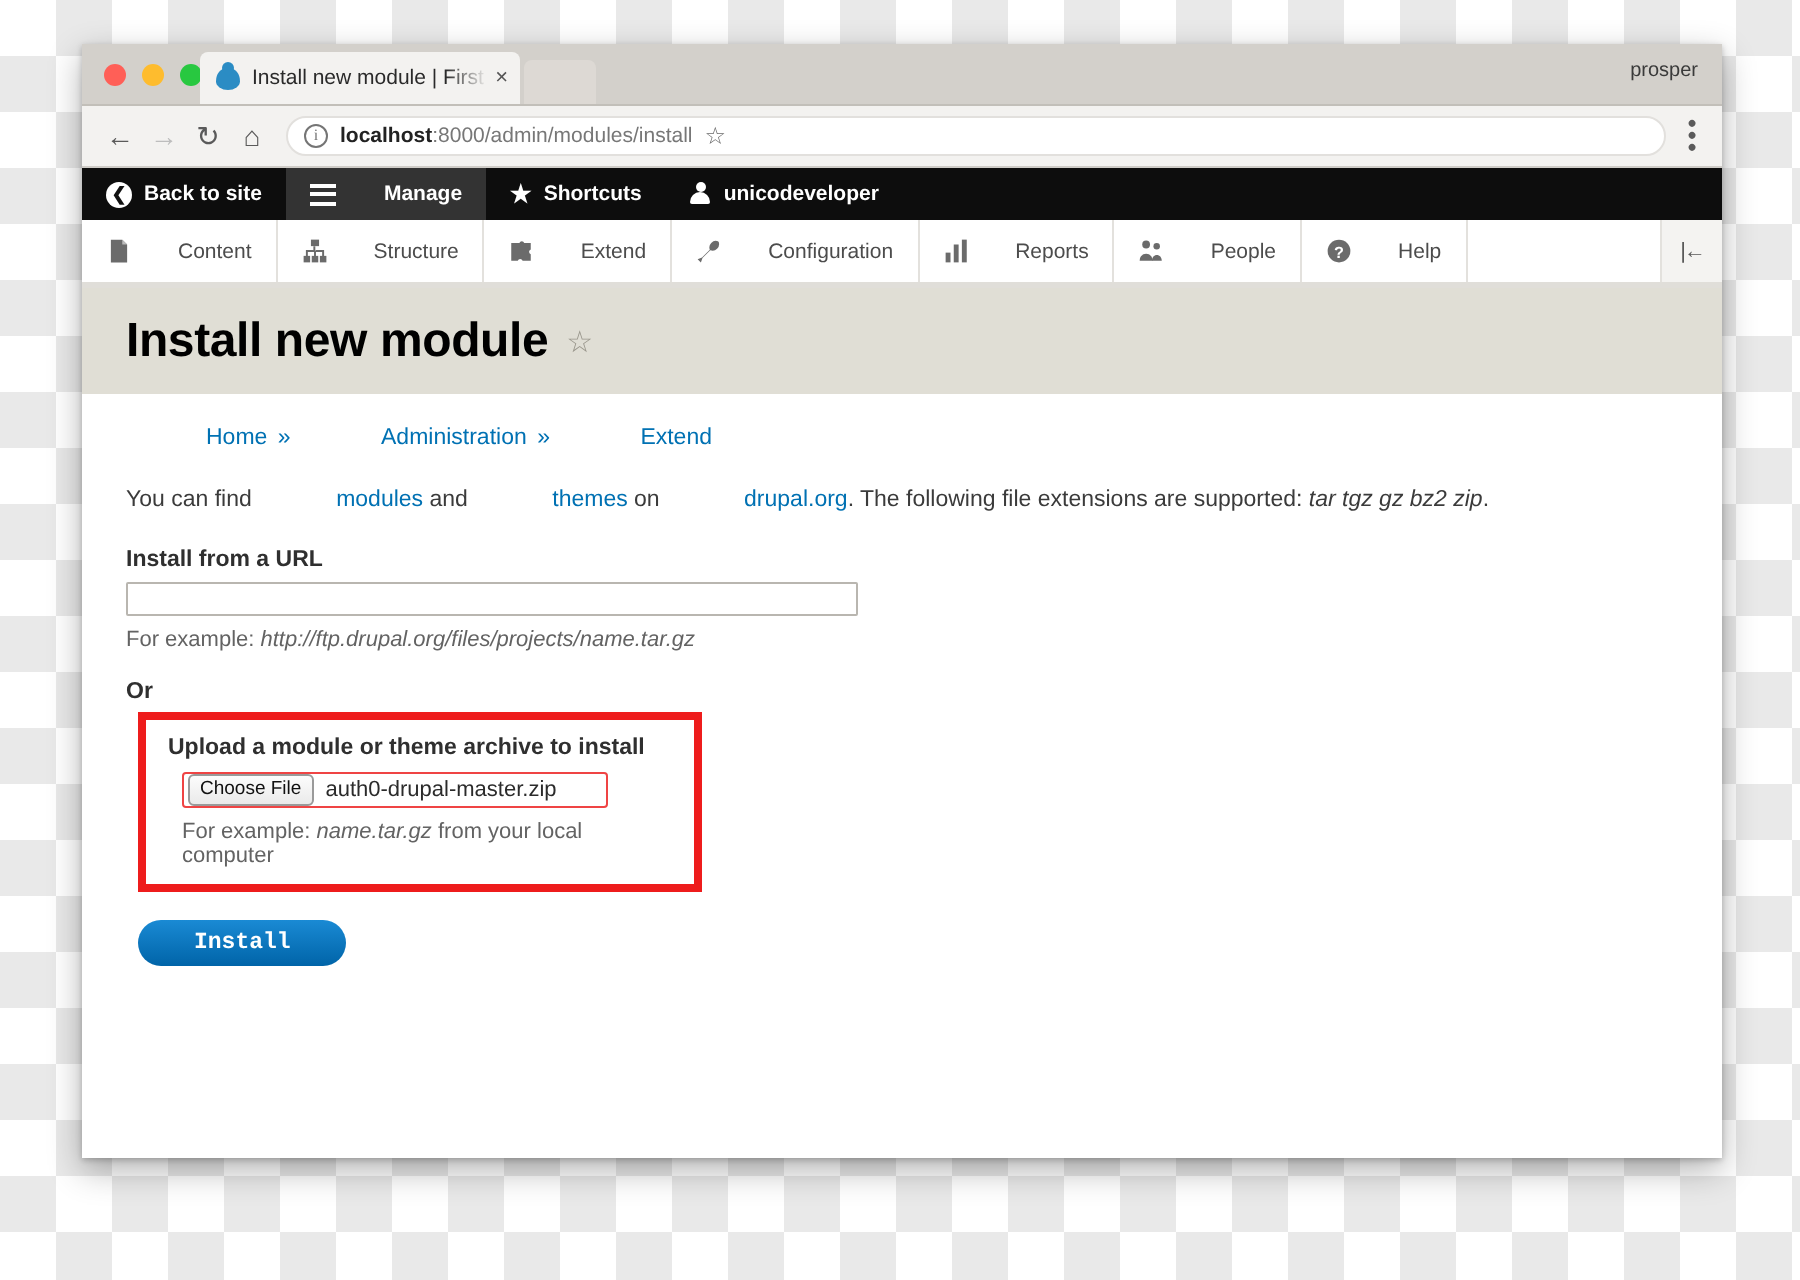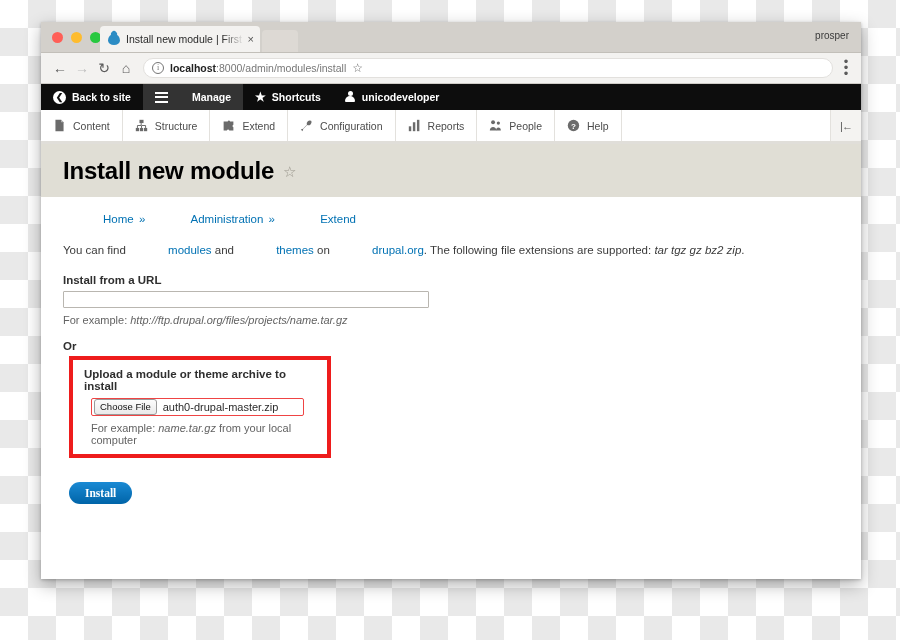--- a/index.html
+++ b/index.html
@@ -263,21 +263,21 @@
     height: 31px;
     background: #ffffff;
     display: flex;
     align-items: stretch;
     border-bottom: 3px solid #e0ded9;
     position: relative;
   }
   .menu-item {
     display: flex;
     align-items: center;
-    gap: 7px;
+    gap: 23px;
     padding: 0 12px;
     font-size: 10.5px;
     color: #4c4c4c;
     border-right: 1px solid #e3e1dd;
     white-space: nowrap;
   }
   .menu-icon {
     width: 13px;
     height: 13px;
     flex: 0 0 13px;
@@ -363,21 +363,21 @@
   .or-label {
     font-size: 11.5px;
     font-weight: bold;
     color: #2f2f2f;
     margin-top: 14px;
     margin-bottom: 4px;
   }
 
   .upload-box {
     border: 4px solid #ee1c1c;
-    width: 262px;
+    width: 282px;
     box-sizing: border-box;
     padding: 8px 11px 8px 11px;
     margin-left: 6px;
     margin-top: 0px;
   }
   .file-row {
     display: flex;
     align-items: center;
     width: 213px;
     height: 18px;
@@ -409,33 +409,33 @@
   }
   .upload-help {
     font-size: 11px;
     color: #636363;
     margin-top: 6px;
     margin-left: 7px;
   }
   .upload-help em { font-style: italic; }
 
   .install-btn {
-    margin-top: 24px;
+    margin-top: 14px;
     margin-left: 6px;
     display: inline-block;
     background: #0071b8;
     background-image: linear-gradient(#1a8ad4, #0064a8);
     color: #ffffff;
     font-size: 11.5px;
     font-weight: bold;
-    padding: 5px 16px;
+    padding: 5px 28px;
     border: none;
     border-radius: 14px;
     cursor: pointer;
-    font-family: Liberation Serif, serif;
+    font-family: Liberation Mono, monospace;
   }
 </style>
 </head>
 <body>
 
 <div class="browser-window">
 
   <div class="tab-strip">
     <div class="traffic-lights">
       <span class="light red"></span>

